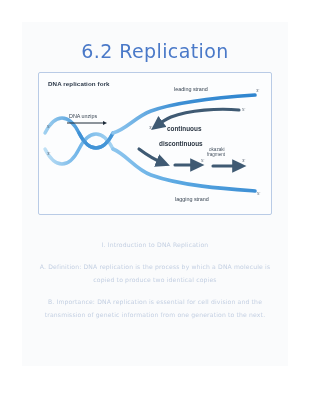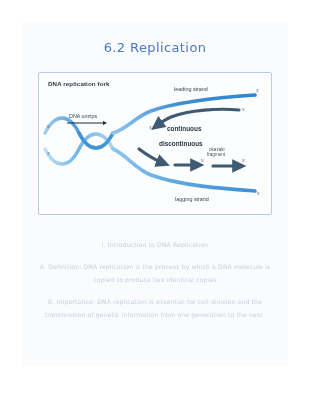--- a/index.html
+++ b/index.html
@@ -28,21 +28,21 @@
   }
 
   
   #doc-title {
     position: absolute;
     left: 0;
     top: 18px;
     width: 266px;
     text-align: center;
     font-family: "DejaVu Sans", sans-serif;
-    font-size: 13px;
+    font-size: 19px;
     letter-spacing: 0.4px;
     color: #4a79c8;
     font-weight: 400;
   }
 
   
   #diagram-card {
     position: absolute;
     left: 16px;
     top: 50px;

